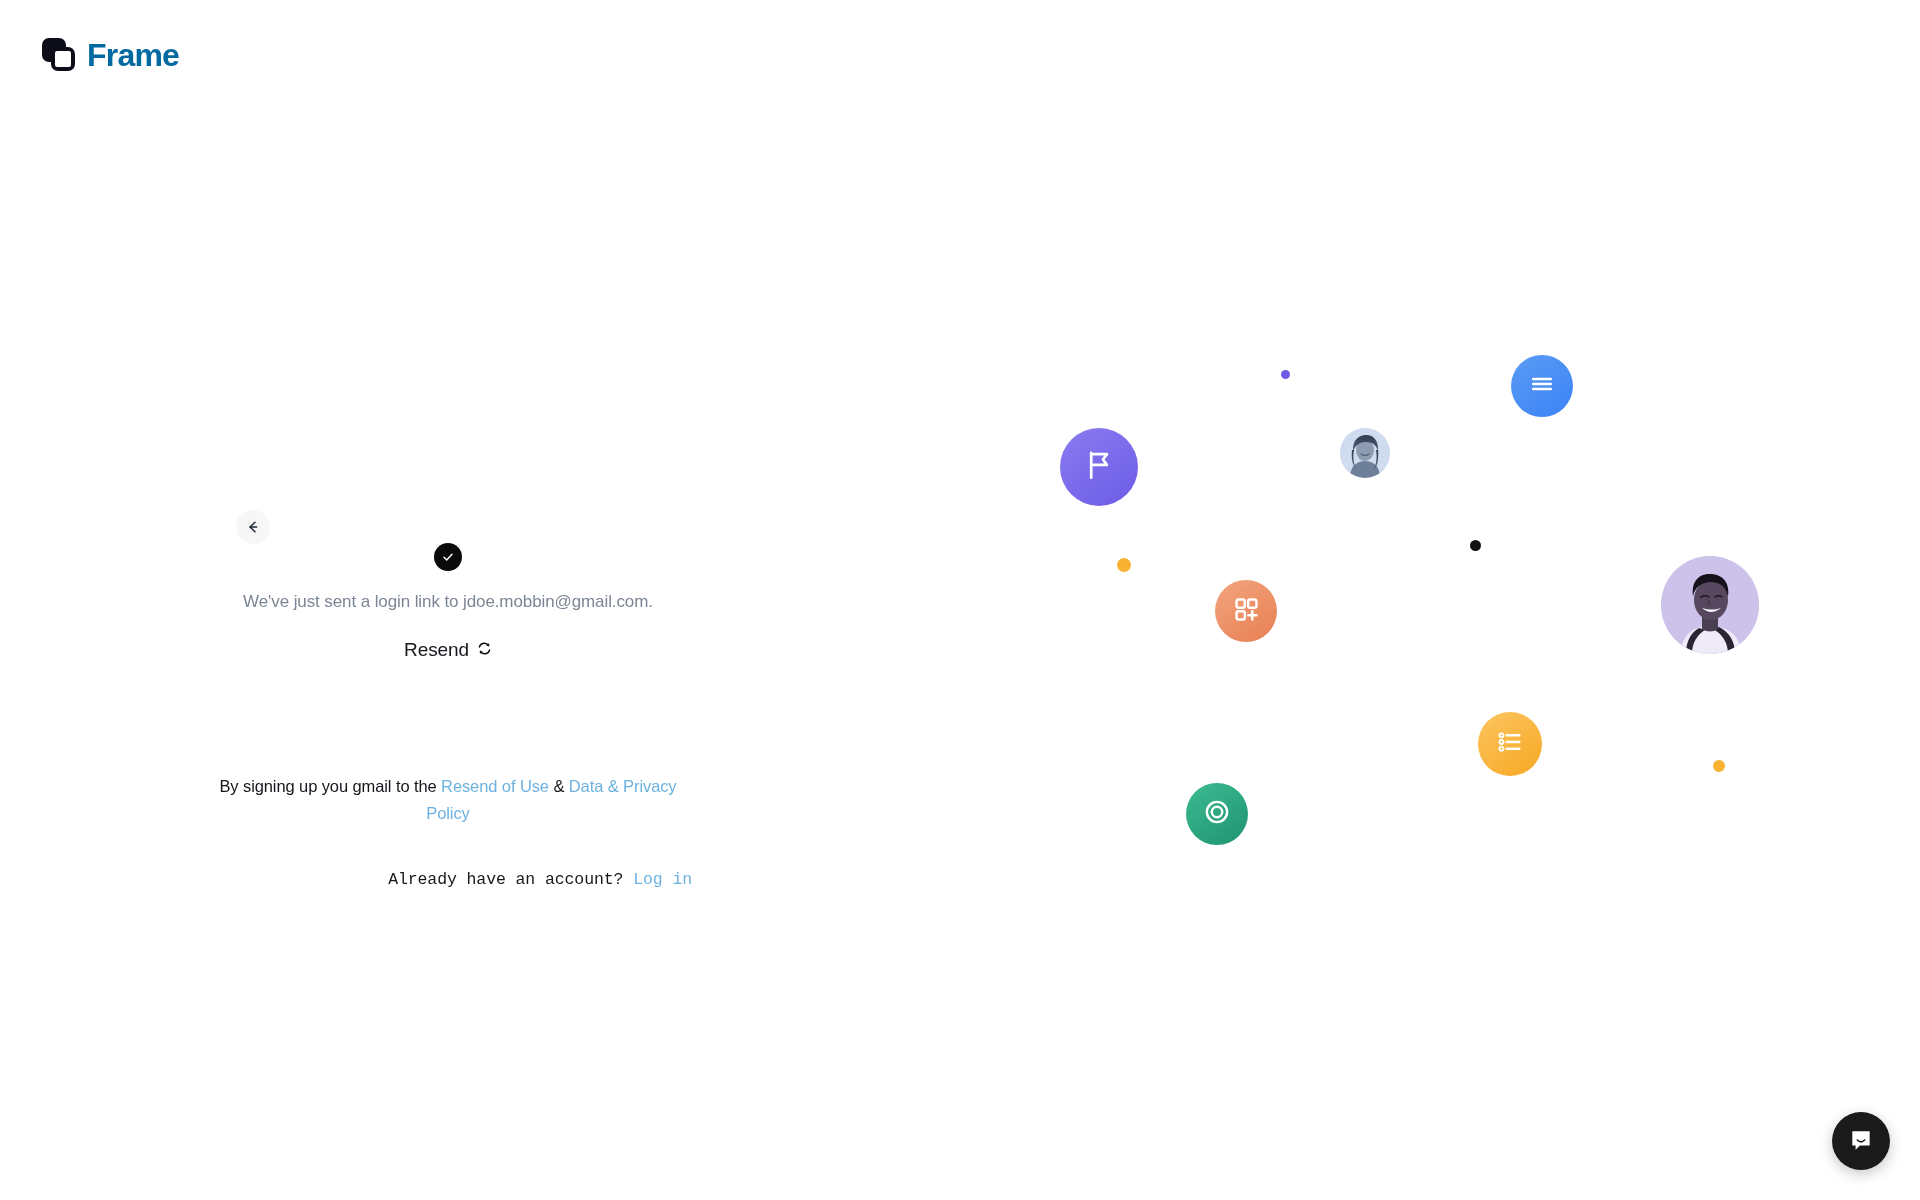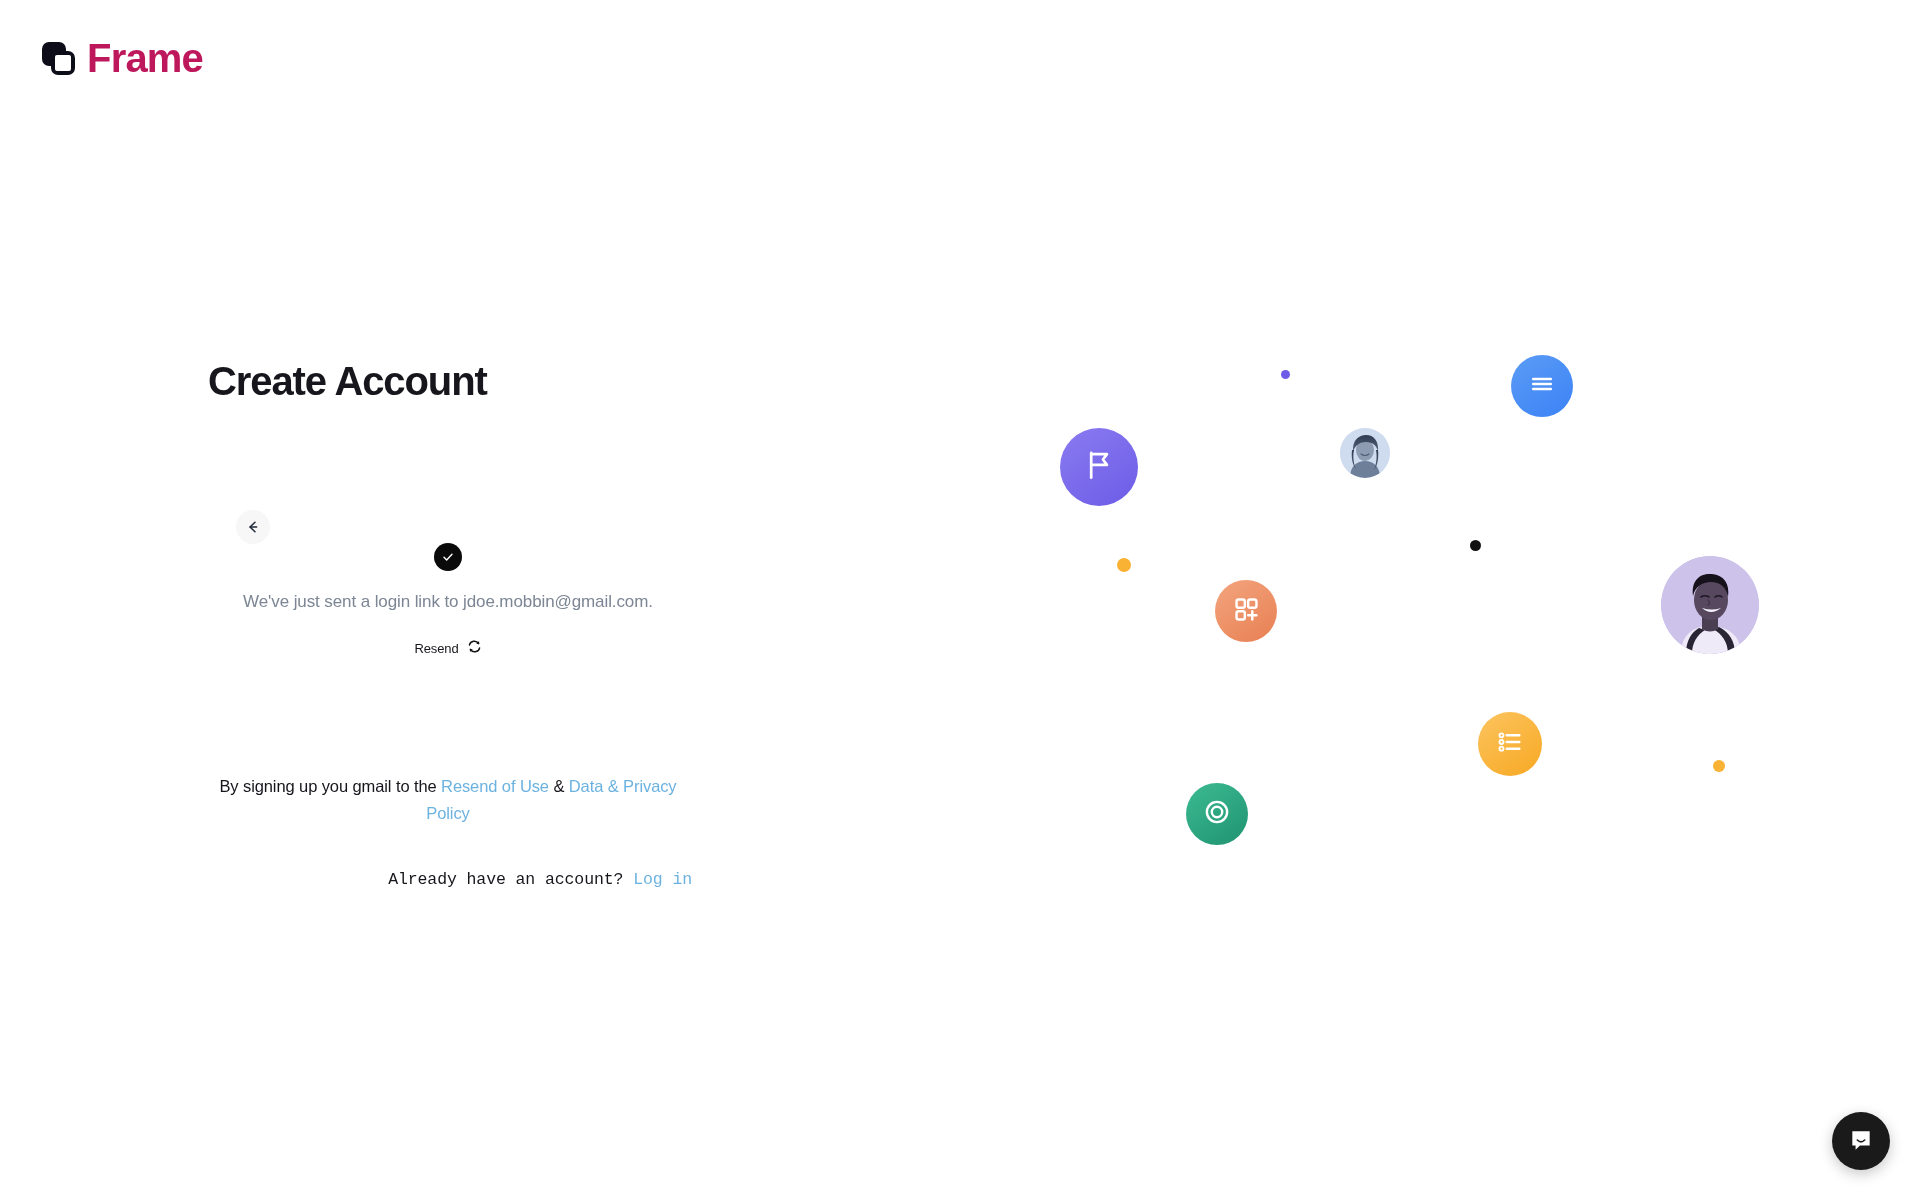--- a/index.html
+++ b/index.html
@@ -47,24 +47,24 @@
     border-radius: 3px 7px 7px 7px;
   }
   .brand-mark .sq-hole {
     position: absolute;
     left: 13px; top: 13px;
     width: 16px; height: 16px;
     background: #ffffff;
     border-radius: 2px;
   }
   .brand-name {
-    font-size: 40px;
+    font-size: 32px;
     font-weight: 700;
     letter-spacing: -0.8px;
-    color: #be185d;
+    color: #0369a1;
     line-height: 1;
   }
 
   
   .form-col {
     position: absolute;
     left: 208px;
     top: 358px;
     width: 480px;
   }
@@ -128,21 +128,21 @@
   }
 
   .resend-row {
     margin-top: 22px;
     display: inline-flex;
     align-items: center;
     gap: 8px;
     cursor: pointer;
   }
   .resend-label {
-    font-size: 13px;
+    font-size: 19px;
     color: #16161c;
     font-weight: 400;
     letter-spacing: -0.1px;
     text-align: right;
   }
 
   .legal {
     position: absolute;
     left: 0;
     top: 415px;
@@ -220,21 +220,20 @@
   <span class="brand-mark">
     <span class="sq-back"></span>
     <span class="sq-front"></span>
     <span class="sq-hole"></span>
   </span>
   <span class="brand-name">Frame</span>
 </div>
 
 <div class="form-col">
 
-  <h1 class="page-title">Create Account</h1>
 
   <button class="back-btn">
     <span>
       <svg width="16" height="16" viewBox="0 0 16 16" fill="none">
         <path d="M10 3.2 L5 8 L10 12.8" stroke="#1f2937" stroke-width="1.5" stroke-linecap="round" stroke-linejoin="round"></path>
         <path d="M5.2 8 H11.6" stroke="#1f2937" stroke-width="1.5" stroke-linecap="round"></path>
       </svg>
     </span>
   </button>
 

